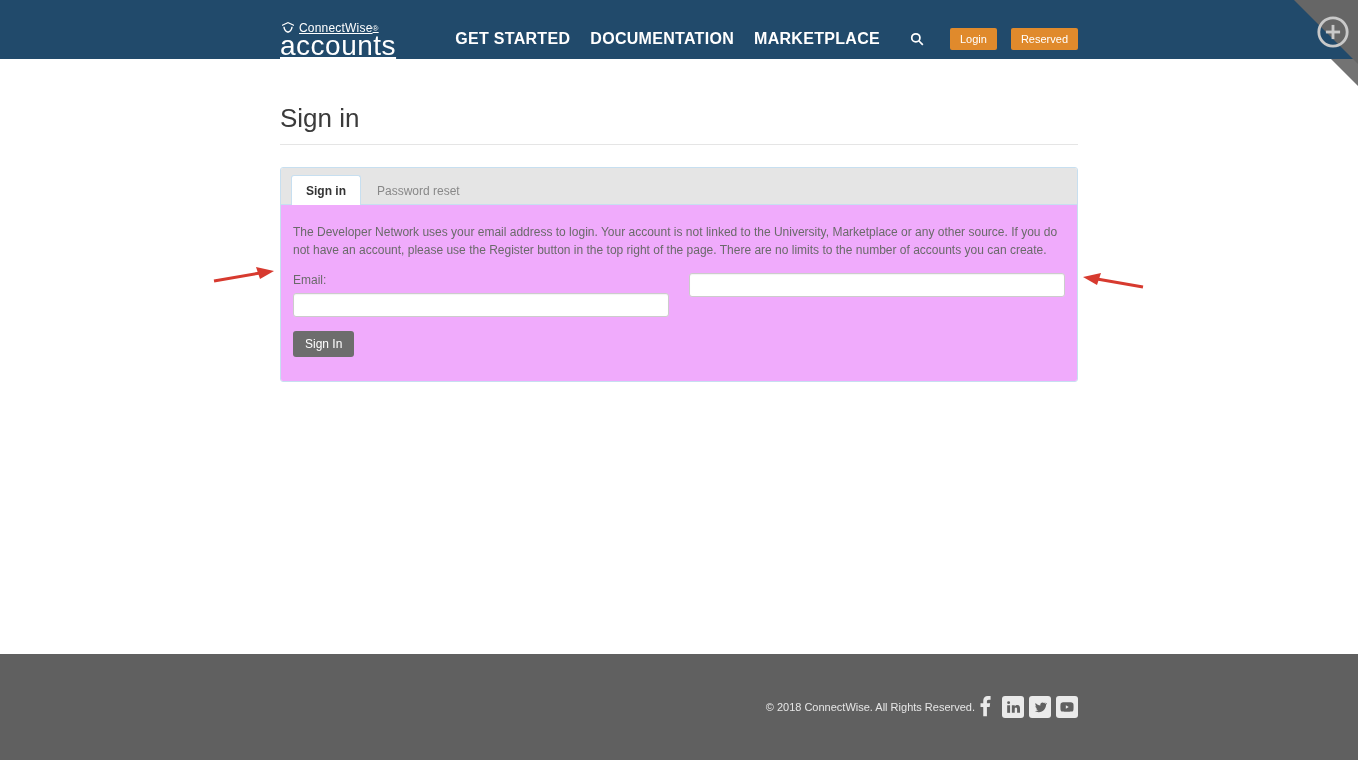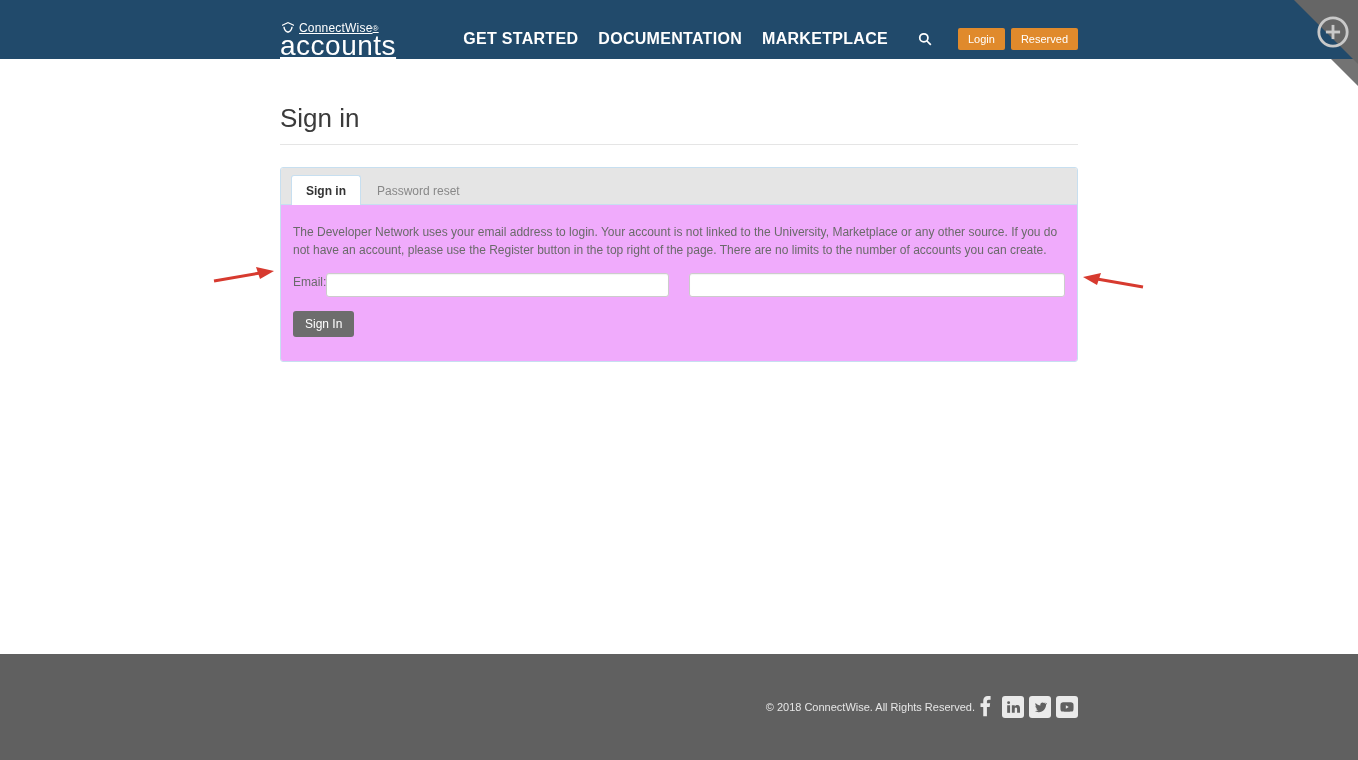--- a/index.html
+++ b/index.html
@@ -73,21 +73,21 @@
   }
   .btn-orange {
     background: #e08a2c;
     color: #fff;
     border: none;
     padding: 5px 10px;
     font-size: 11px;
     cursor: pointer;
     border-radius: 2px;
   }
-  .btn-group-header { display: flex; gap: 6px; margin-left: 4px; }
+  .btn-group-header { display: flex; gap: 14px; margin-left: 4px; }
 
   
   .main {
     flex: 1;
     width: 798px;
     margin: 0 auto;
     padding-top: 44px;
   }
   .page-title {
     font-size: 26px;
@@ -136,21 +136,21 @@
     font-size: 12px;
     color: #6a6a6a;
     line-height: 1.5;
     margin-bottom: 14px;
   }
   .form-row {
     display: flex;
     gap: 20px;
     margin-bottom: 14px;
   }
-  .form-col { flex: 1; display: flex; flex-direction: row; align-items: center; }
+  .form-col { flex: 1; display: flex; flex-direction: column; }
   .form-label {
     font-size: 12px;
     color: #6a6a6a;
     margin-bottom: 6px;
   }
   .form-input {
     height: 24px;
     border: 1px solid #ccc;
     border-radius: 3px;
     padding: 2px 8px;

